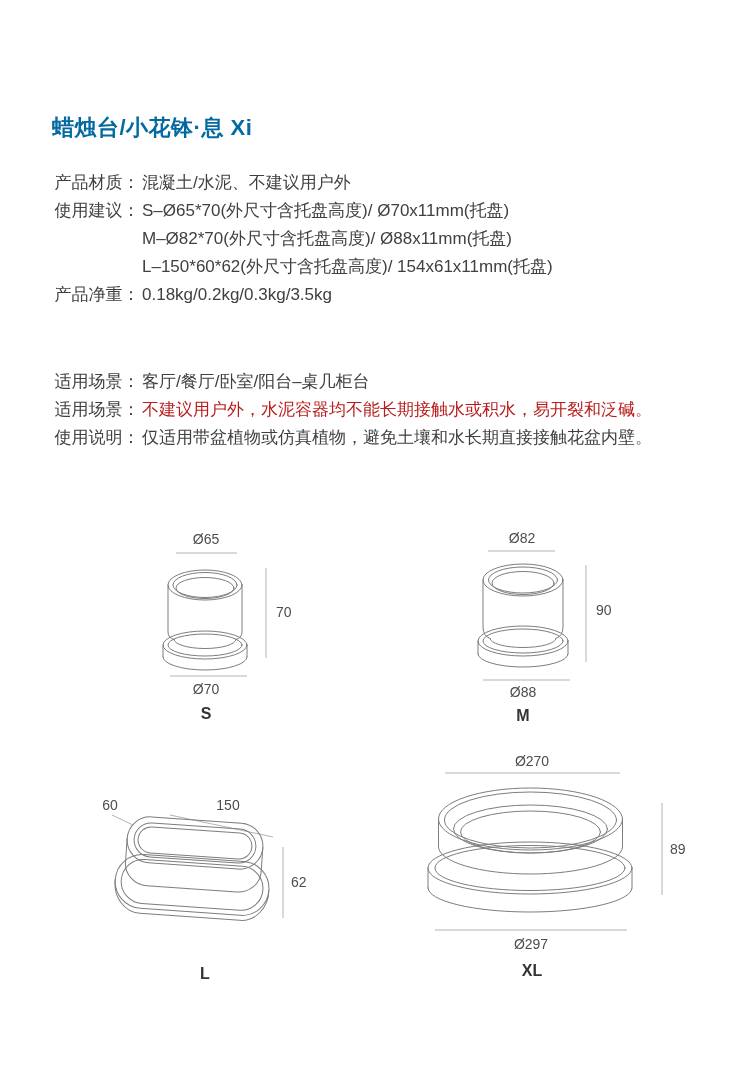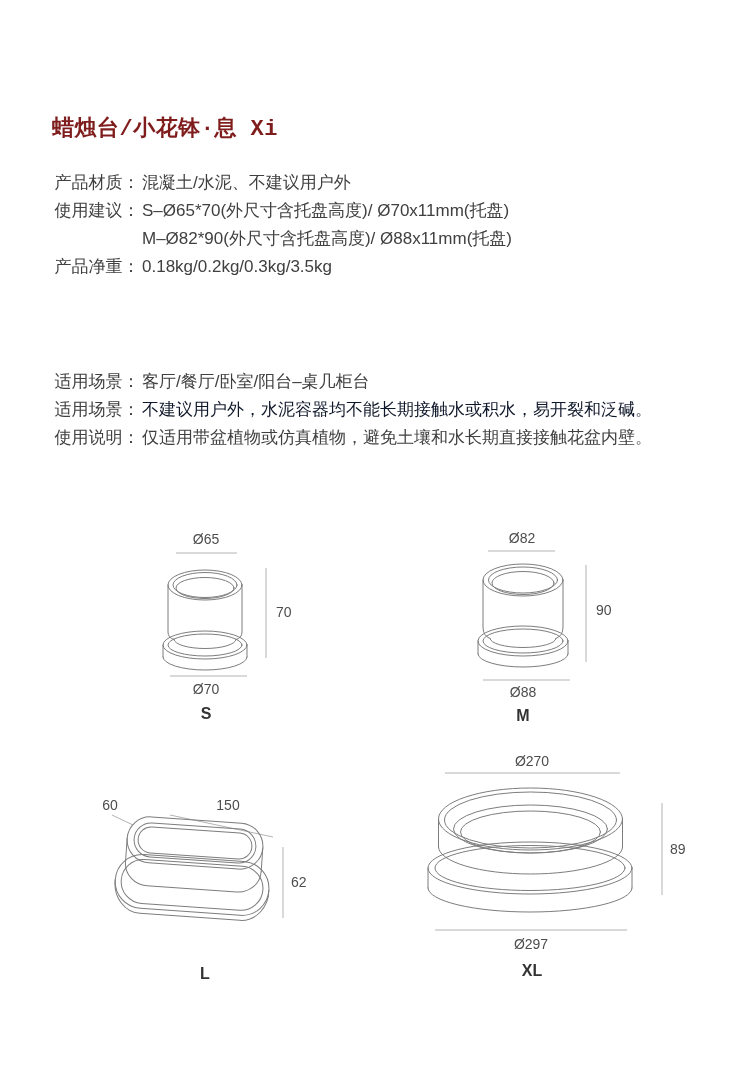--- a/index.html
+++ b/index.html
@@ -3,31 +3,31 @@
 <meta charset="utf-8">
 <style>
   * { margin:0; padding:0; box-sizing:border-box; }
   html,body { background:#ffffff; }
   .page {
     position:relative; width:750px; height:1068px; background:#ffffff;
     font-family:"Liberation Sans","DejaVu Sans",sans-serif; color:#404040; overflow:hidden;
   }
   .page-title {
     position:absolute; left:52px; top:113px;
-    font-size:22px; font-weight:bold; color:#7f1d1d; letter-spacing:0.5px;font-family:Liberation Mono, monospace;
+    font-size:22px; font-weight:bold; color:#0369a1; letter-spacing:0.5px;
   }
   .info-block {
     position:absolute; left:52px; font-size:17px; line-height:28px;
     color:#404040; white-space:nowrap;
   }
   .info-specs { top:169px; }
   .info-usage { top:368px; }
   .row { display:flex; }
   .row-label { flex:0 0 90px; width:90px;text-align:center; }
-  .warning { color:#0f172a;font-family:Liberation Serif, serif; }
+  .warning { color:#b91c1c;font-family:Liberation Serif, serif; }
   .dwg { position:absolute; }
   .outline { stroke:#7d7d7d; stroke-width:1; fill:none; stroke-linecap:round; }
   .dim { stroke:#b3b3b3; stroke-width:1; }
   svg text { font-family:"Liberation Sans","DejaVu Sans",sans-serif; }
   .dimtext { font-size:14px; fill:#4d4d4d; }
   .sizetext { font-size:16px; font-weight:bold; fill:#333333; }
 </style>
 </head>
 <body>
 
@@ -39,24 +39,25 @@
     <div class="row">
       <span class="row-label">产品材质：</span>
       <span class="row-content">混凝土/水泥、不建议用户外</span>
     </div>
     <div class="row">
       <span class="row-label">使用建议：</span>
       <span class="row-content">S–Ø65*70(外尺寸含托盘高度)/ Ø70x11mm(托盘)</span>
     </div>
     <div class="row">
       <span class="row-label"></span>
-      <span class="row-content">M–Ø82*90(外尺寸含托盘高度)/ Ø88x11mm(托盘)</span>
+      <span class="row-content">M–Ø82*70(外尺寸含托盘高度)/ Ø88x11mm(托盘)</span>
     </div>
     <div class="row">
       <span class="row-label"></span>
+      <span class="row-content">L–150*60*62(外尺寸含托盘高度)/ 154x61x11mm(托盘)</span>
     </div>
     <div class="row">
       <span class="row-label">产品净重：</span>
       <span class="row-content">0.18kg/0.2kg/0.3kg/3.5kg</span>
     </div>
   </div>
 
   <div class="info-block info-usage">
     <div class="row">
       <span class="row-label">适用场景：</span>

